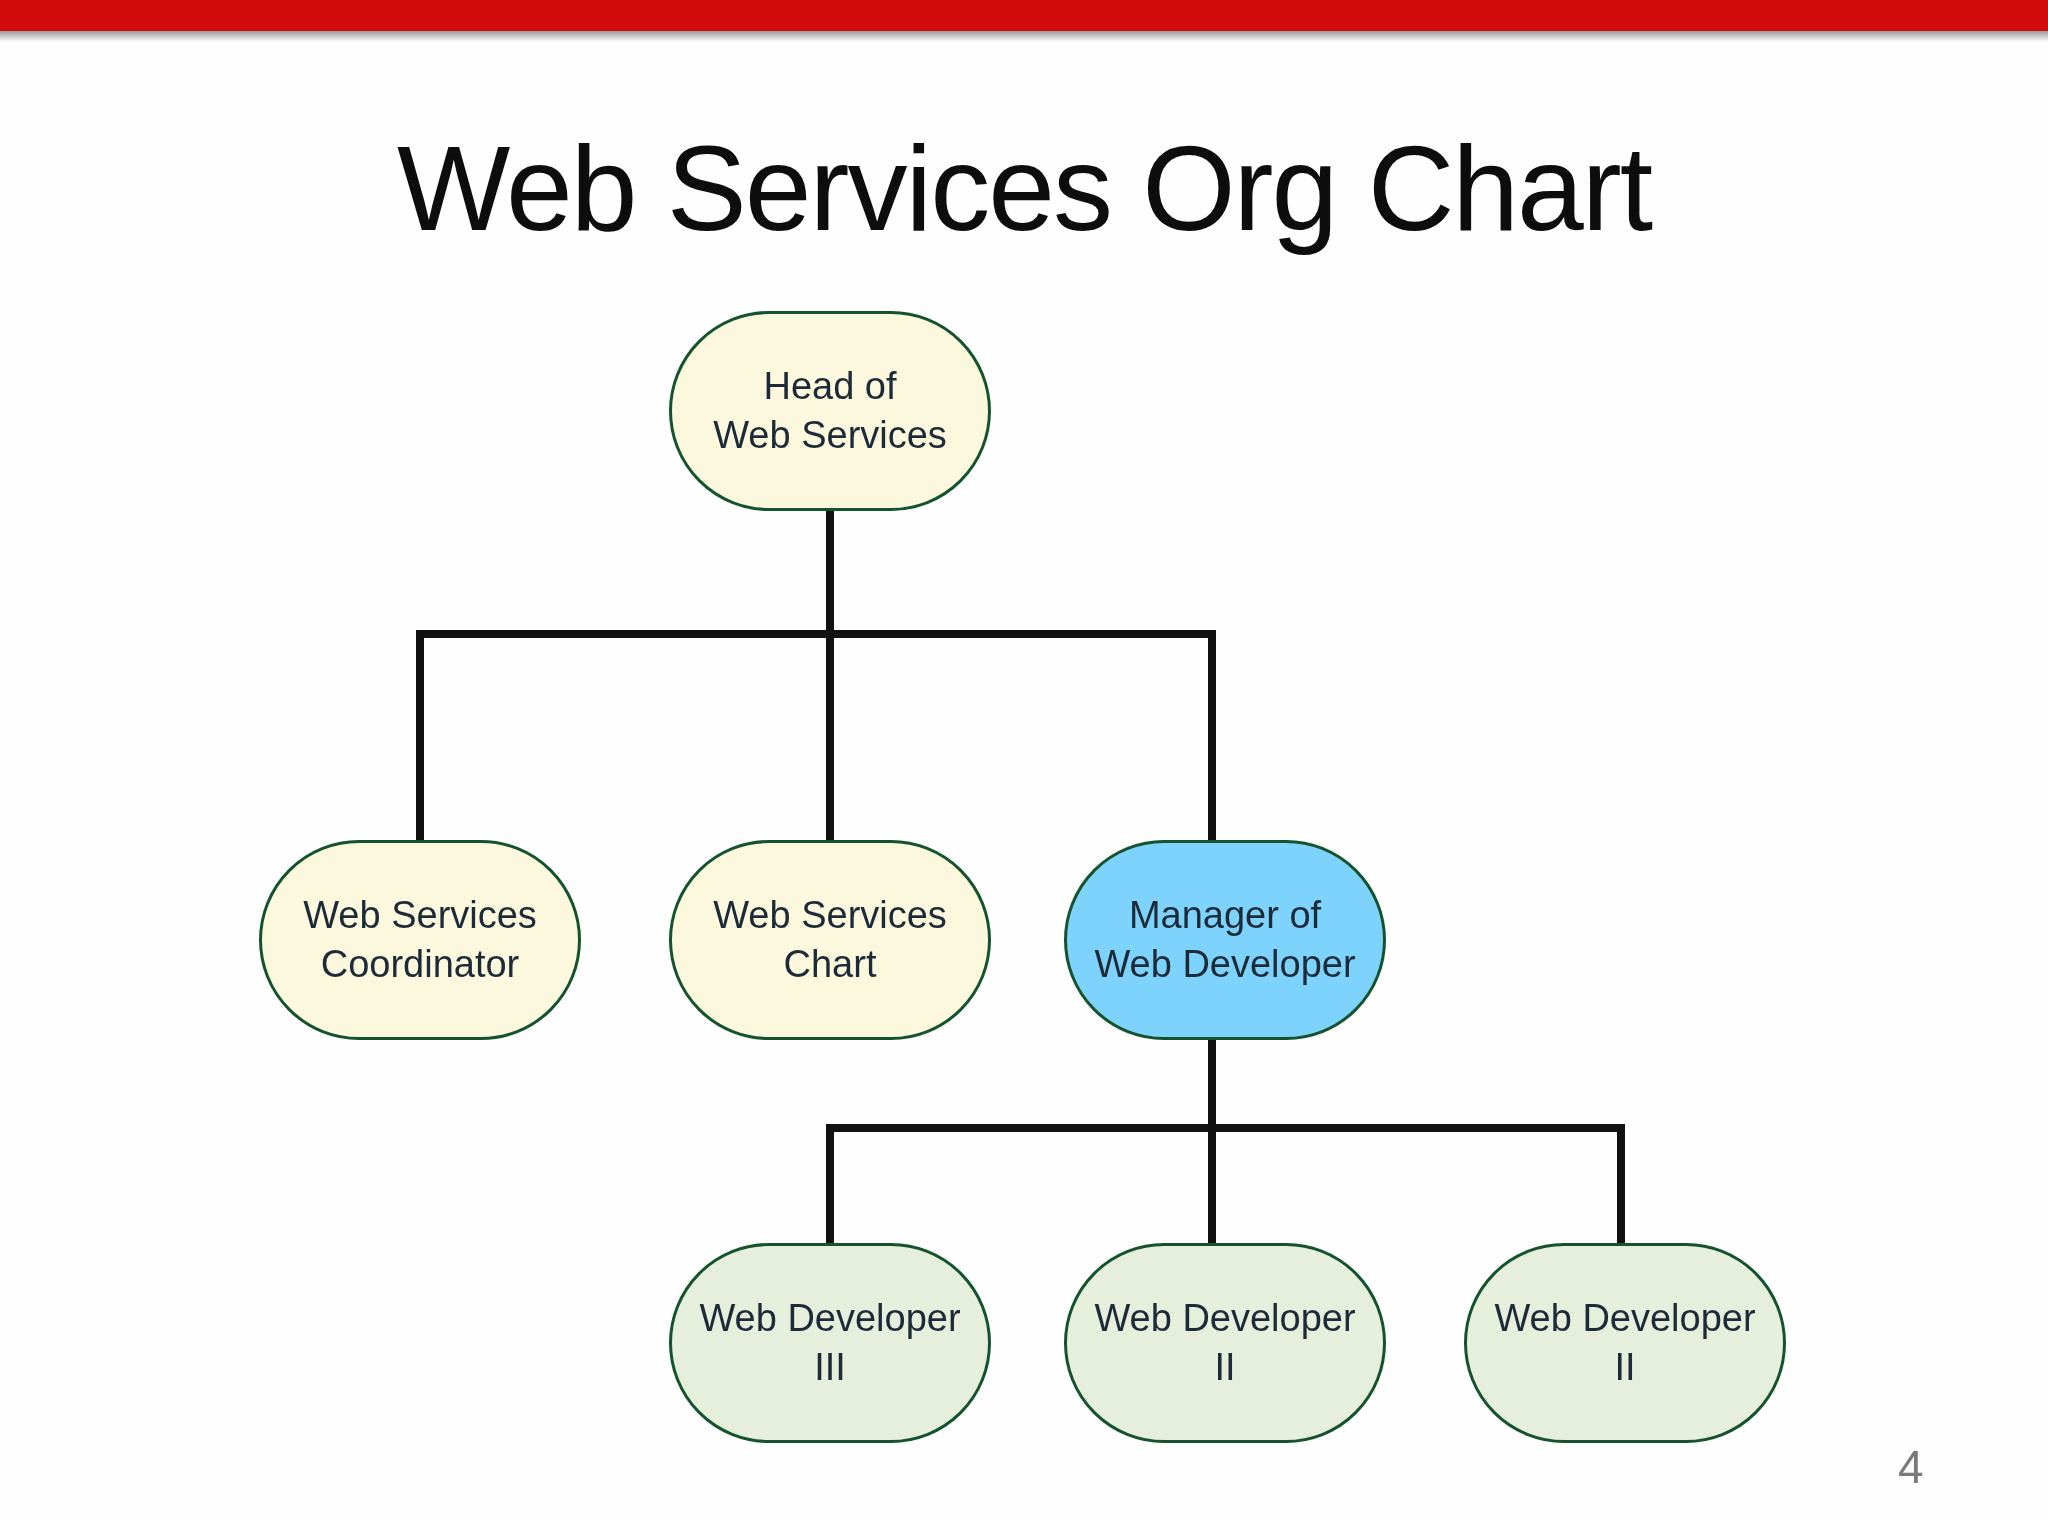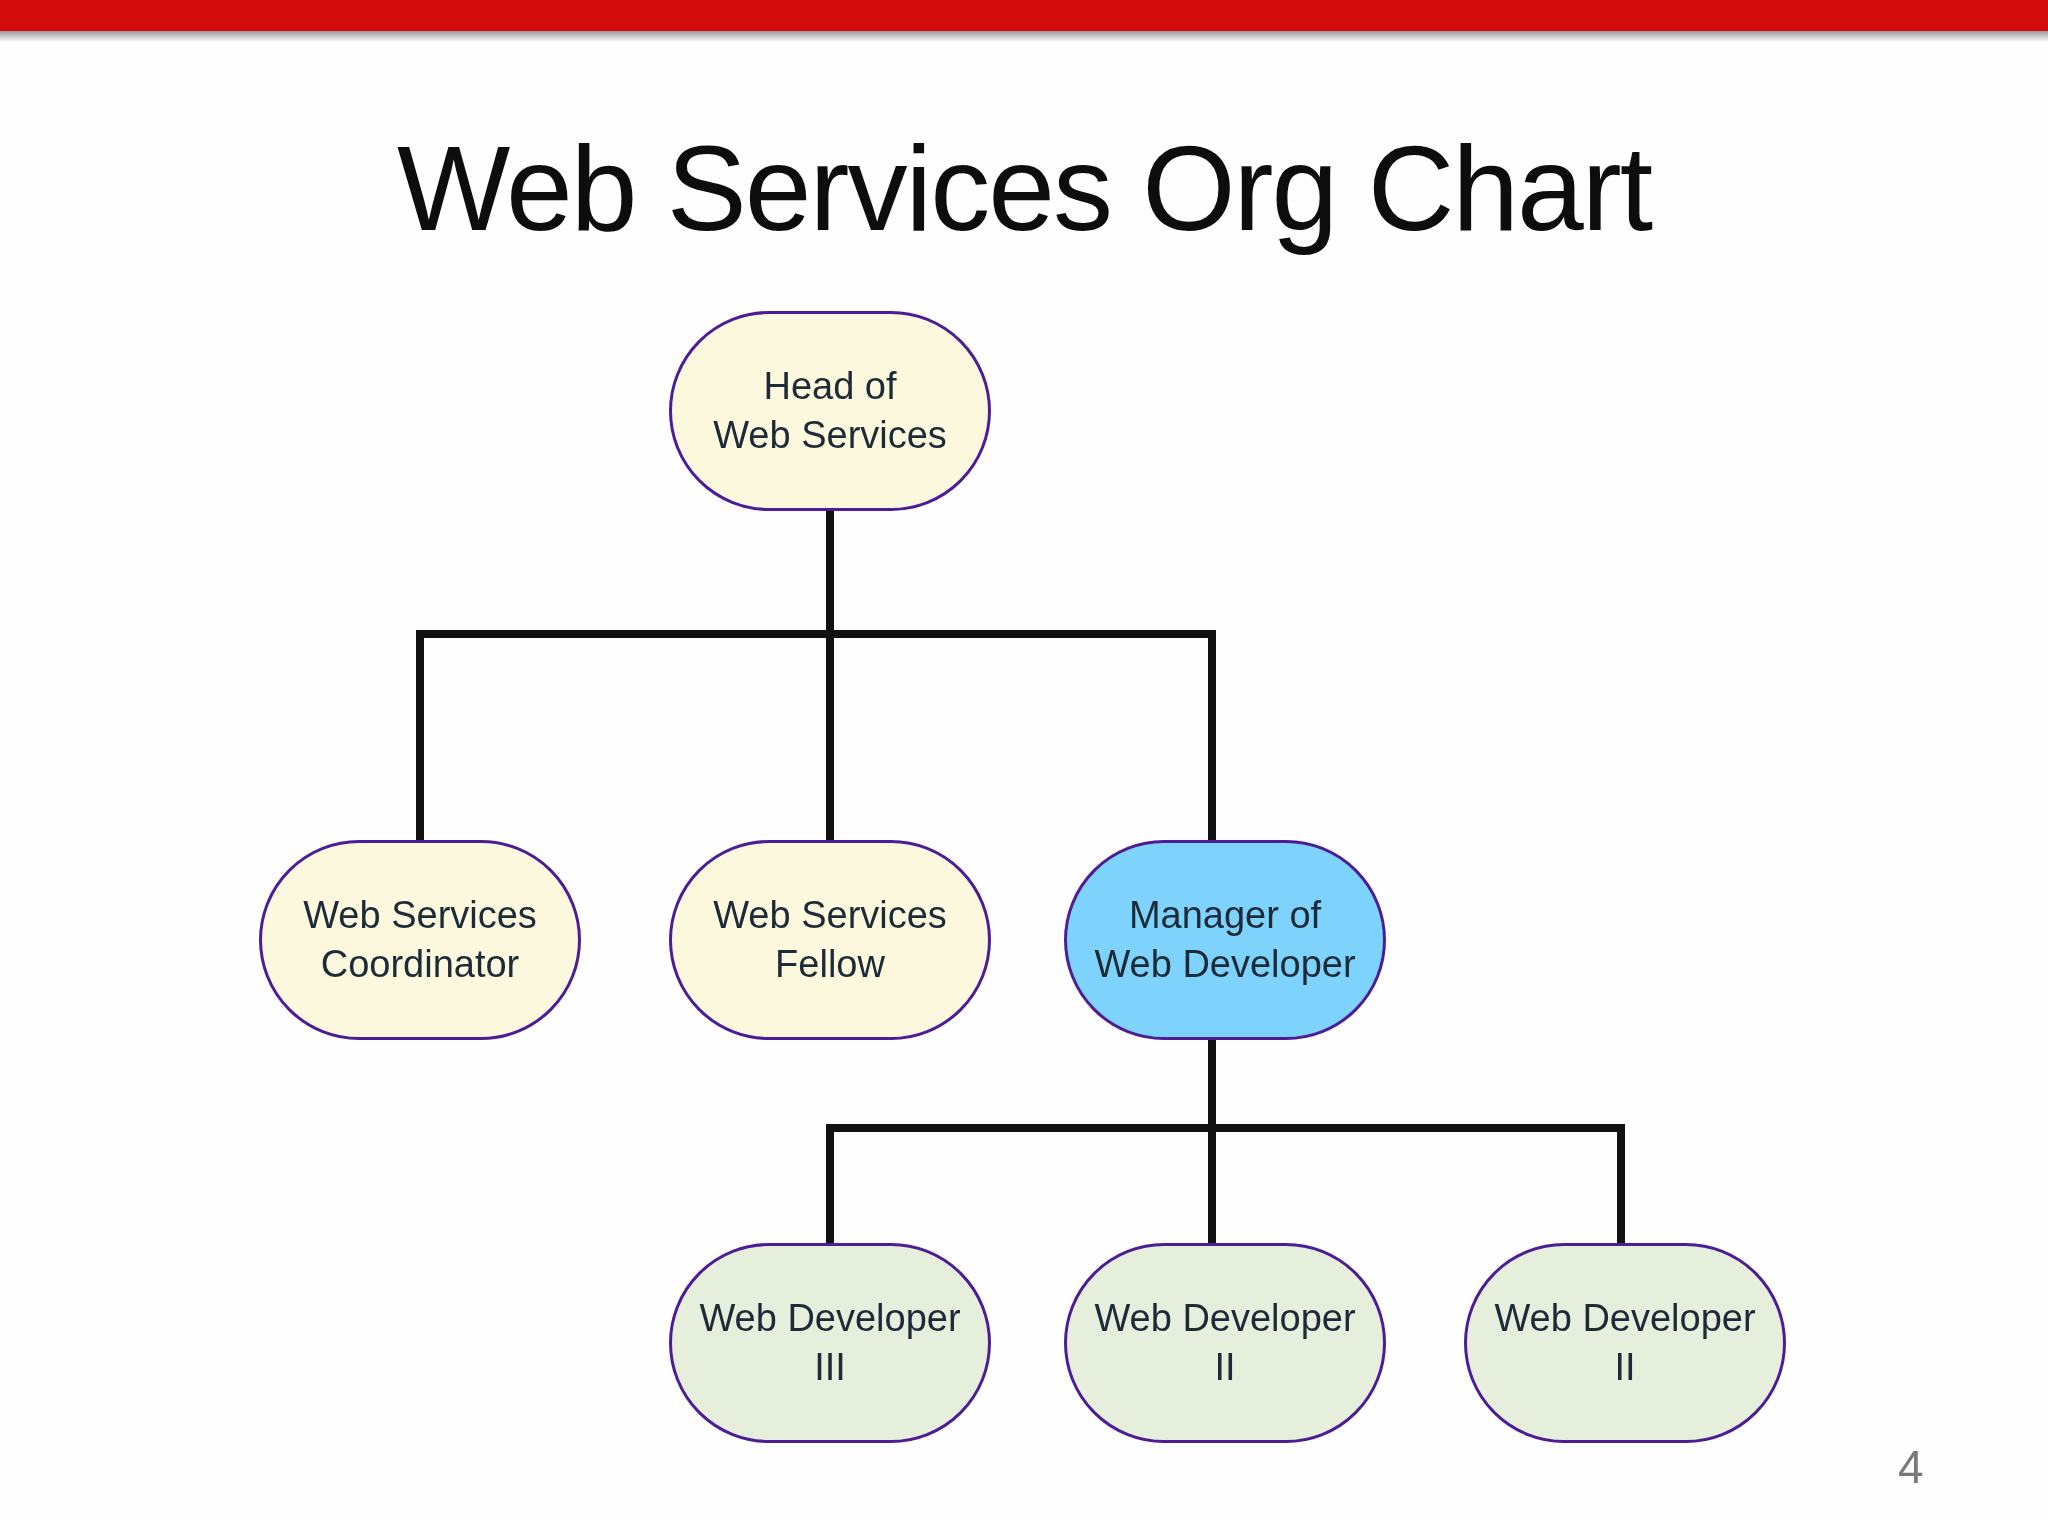--- a/index.html
+++ b/index.html
@@ -37,21 +37,21 @@
     font-size: 120px;
     line-height: 1.0;
     letter-spacing: -2px;
     color: #0d0d0d;
     white-space: nowrap;
   }
   .org-node {
     position: absolute;
     width: 322px;
     height: 200px;
-    border: 3px solid #4c1d95;
+    border: 3px solid #14532d;
     border-radius: 100px;
     box-sizing: border-box;
     display: flex;
     flex-direction: column;
     align-items: center;
     justify-content: center;
     text-align: right;
     font-size: 38px;
     line-height: 1.3;
     color: #1d2a38;
@@ -98,21 +98,21 @@
     <span>Head of</span>
     <span>Web Services</span>
   </div>
 
   <div class="org-node" style="left: 259px; top: 840px; background-color: rgb(251, 248, 221);">
     <span>Web Services</span>
     <span>Coordinator</span>
   </div>
   <div class="org-node" style="left: 669px; top: 840px; background-color: rgb(251, 248, 221);">
     <span>Web Services</span>
-    <span>Fellow</span>
+    <span>Chart</span>
   </div>
   <div class="org-node" style="left: 1064px; top: 840px; background-color: #7dd3fc;">
     <span>Manager of</span>
     <span>Web Developer</span>
   </div>
 
   <div class="org-node" style="left: 669px; top: 1243px; background-color: rgb(230, 238, 220);">
     <span>Web Developer</span>
     <span>III</span>
   </div>

